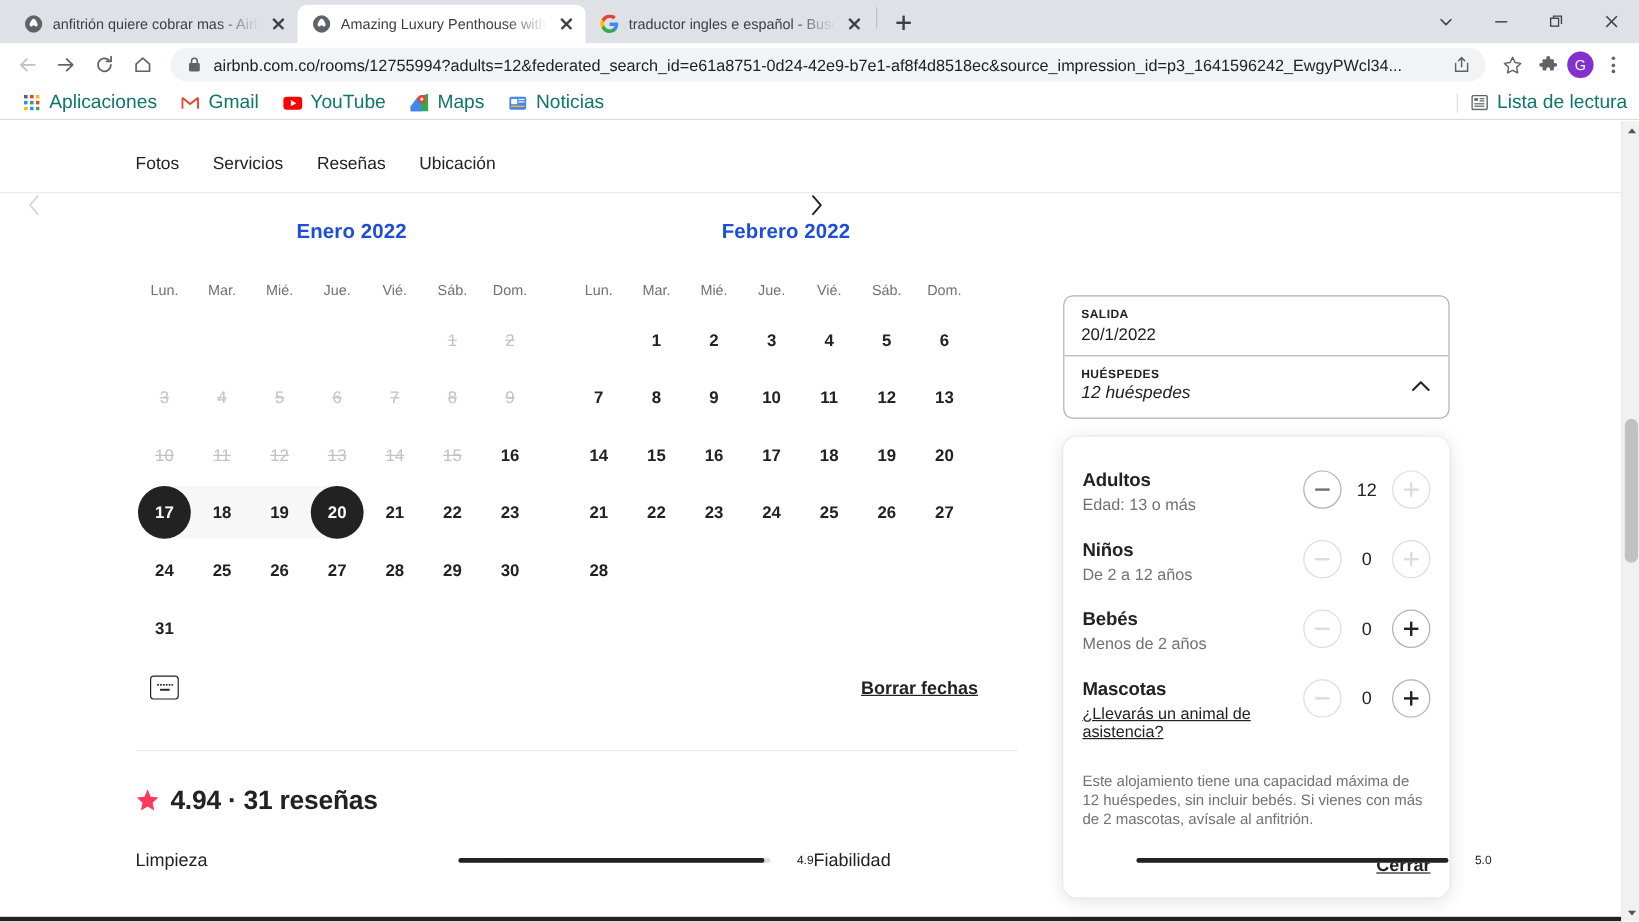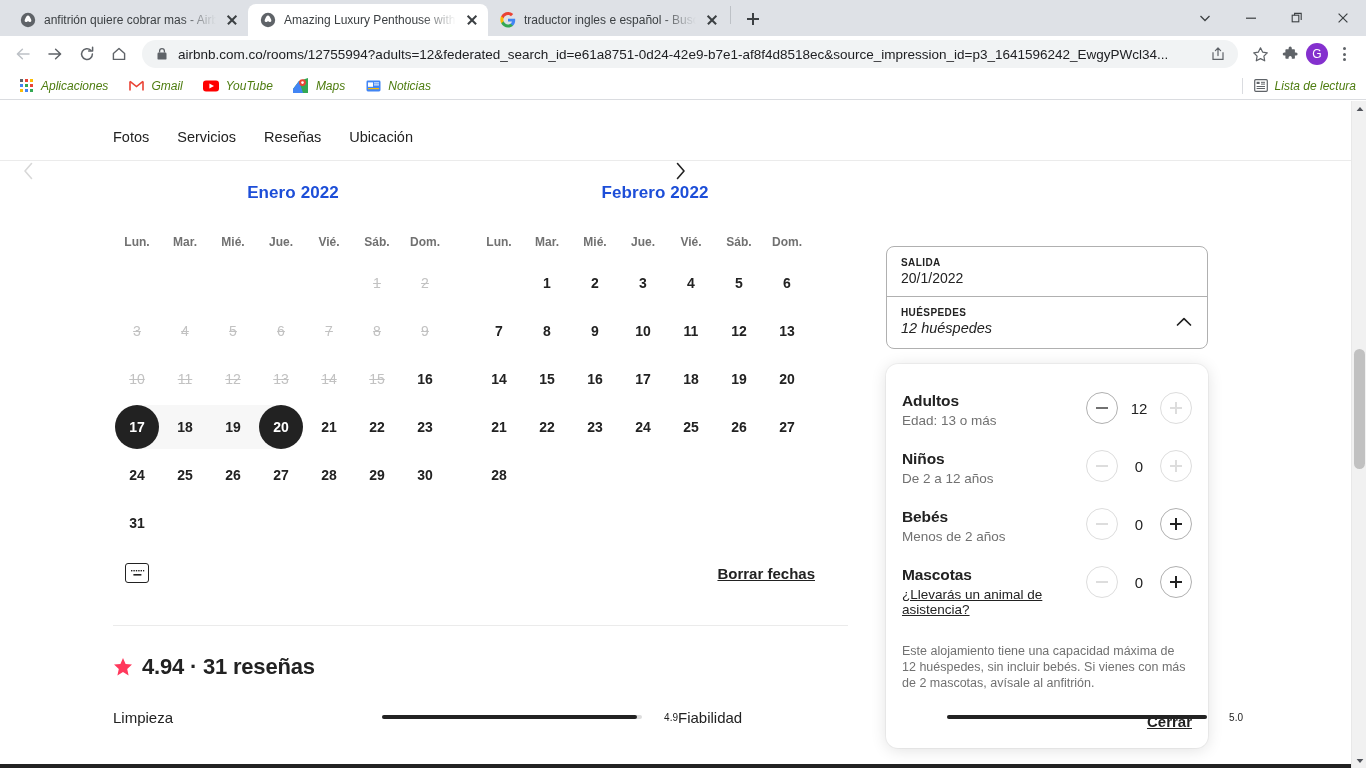--- a/index.html
+++ b/index.html
@@ -78,21 +78,21 @@
     flex: 0 0 22px;
   }
   .kebab { width: 28px; height: 28px; display: flex; flex-direction: column; align-items: center; justify-content: center; gap: 2.6px; flex: 0 0 28px; }
   .kebab i { width: 3px; height: 3px; border-radius: 50%; background: #5f6368; display: block; }
 
   .bookmarks {
     height: 28px; background: #ffffff; display: flex; align-items: center;
     padding: 0 10px; gap: 4px; border-bottom: 1px solid #dadce0;
   }
   .bm { display: flex; align-items: center; gap: 7px; padding: 3px 8px; border-radius: 4px; }
-  .bm-label { font-size: 12px; color: #4d7c0f; white-space: nowrap; font-style: italic; }
+  .bm-label { font-size: 16px; color: #0f766e; white-space: nowrap; }
   .bm-ico { width: 16px; height: 16px; flex: 0 0 16px; display: flex; align-items: center; justify-content: center; }
   .bm-right { margin-left: auto; display: flex; align-items: center; gap: 6px; }
   .bm-divider { width: 1px; height: 16px; background: #dadce0; margin-right: 4px; }
 
   
   .viewport {
     position: absolute; left: 0; top: 101px; width: 1366px; height: 667px;
     background: #ffffff; overflow: hidden;
   }
   .page {
@@ -117,21 +117,21 @@
     text-align: center; font-size: 17px; font-weight: 700; color: #1d4ed8;
     margin-bottom: 32px; letter-spacing: .1px;
   }
   .nav-arrow {
     position: absolute; top: -4px; width: 28px; height: 28px;
     display: flex; align-items: center; justify-content: center;
   }
   .nav-arrow.prev { left: 14px; }
   .nav-arrow.next { left: 666px; }
 
-  .dow-row { display: grid; grid-template-columns: repeat(7, 48px); margin-bottom: 10px; font-weight: bold; }
+  .dow-row { display: grid; grid-template-columns: repeat(7, 48px); margin-bottom: 10px; }
   .dow { text-align: center; font-size: 12px; color: #717171; }
 
   .days { display: grid; grid-template-columns: repeat(7, 48px); grid-auto-rows: 48px; }
   .day {
     position: relative; display: flex; align-items: center; justify-content: center;
     font-size: 14px; color: #222222; font-weight: 600;
   }
   .day.empty { }
   .day.disabled { color: #c2c2c2; font-weight: 400; text-decoration: line-through; }
   .day .num { position: relative; z-index: 2; }

